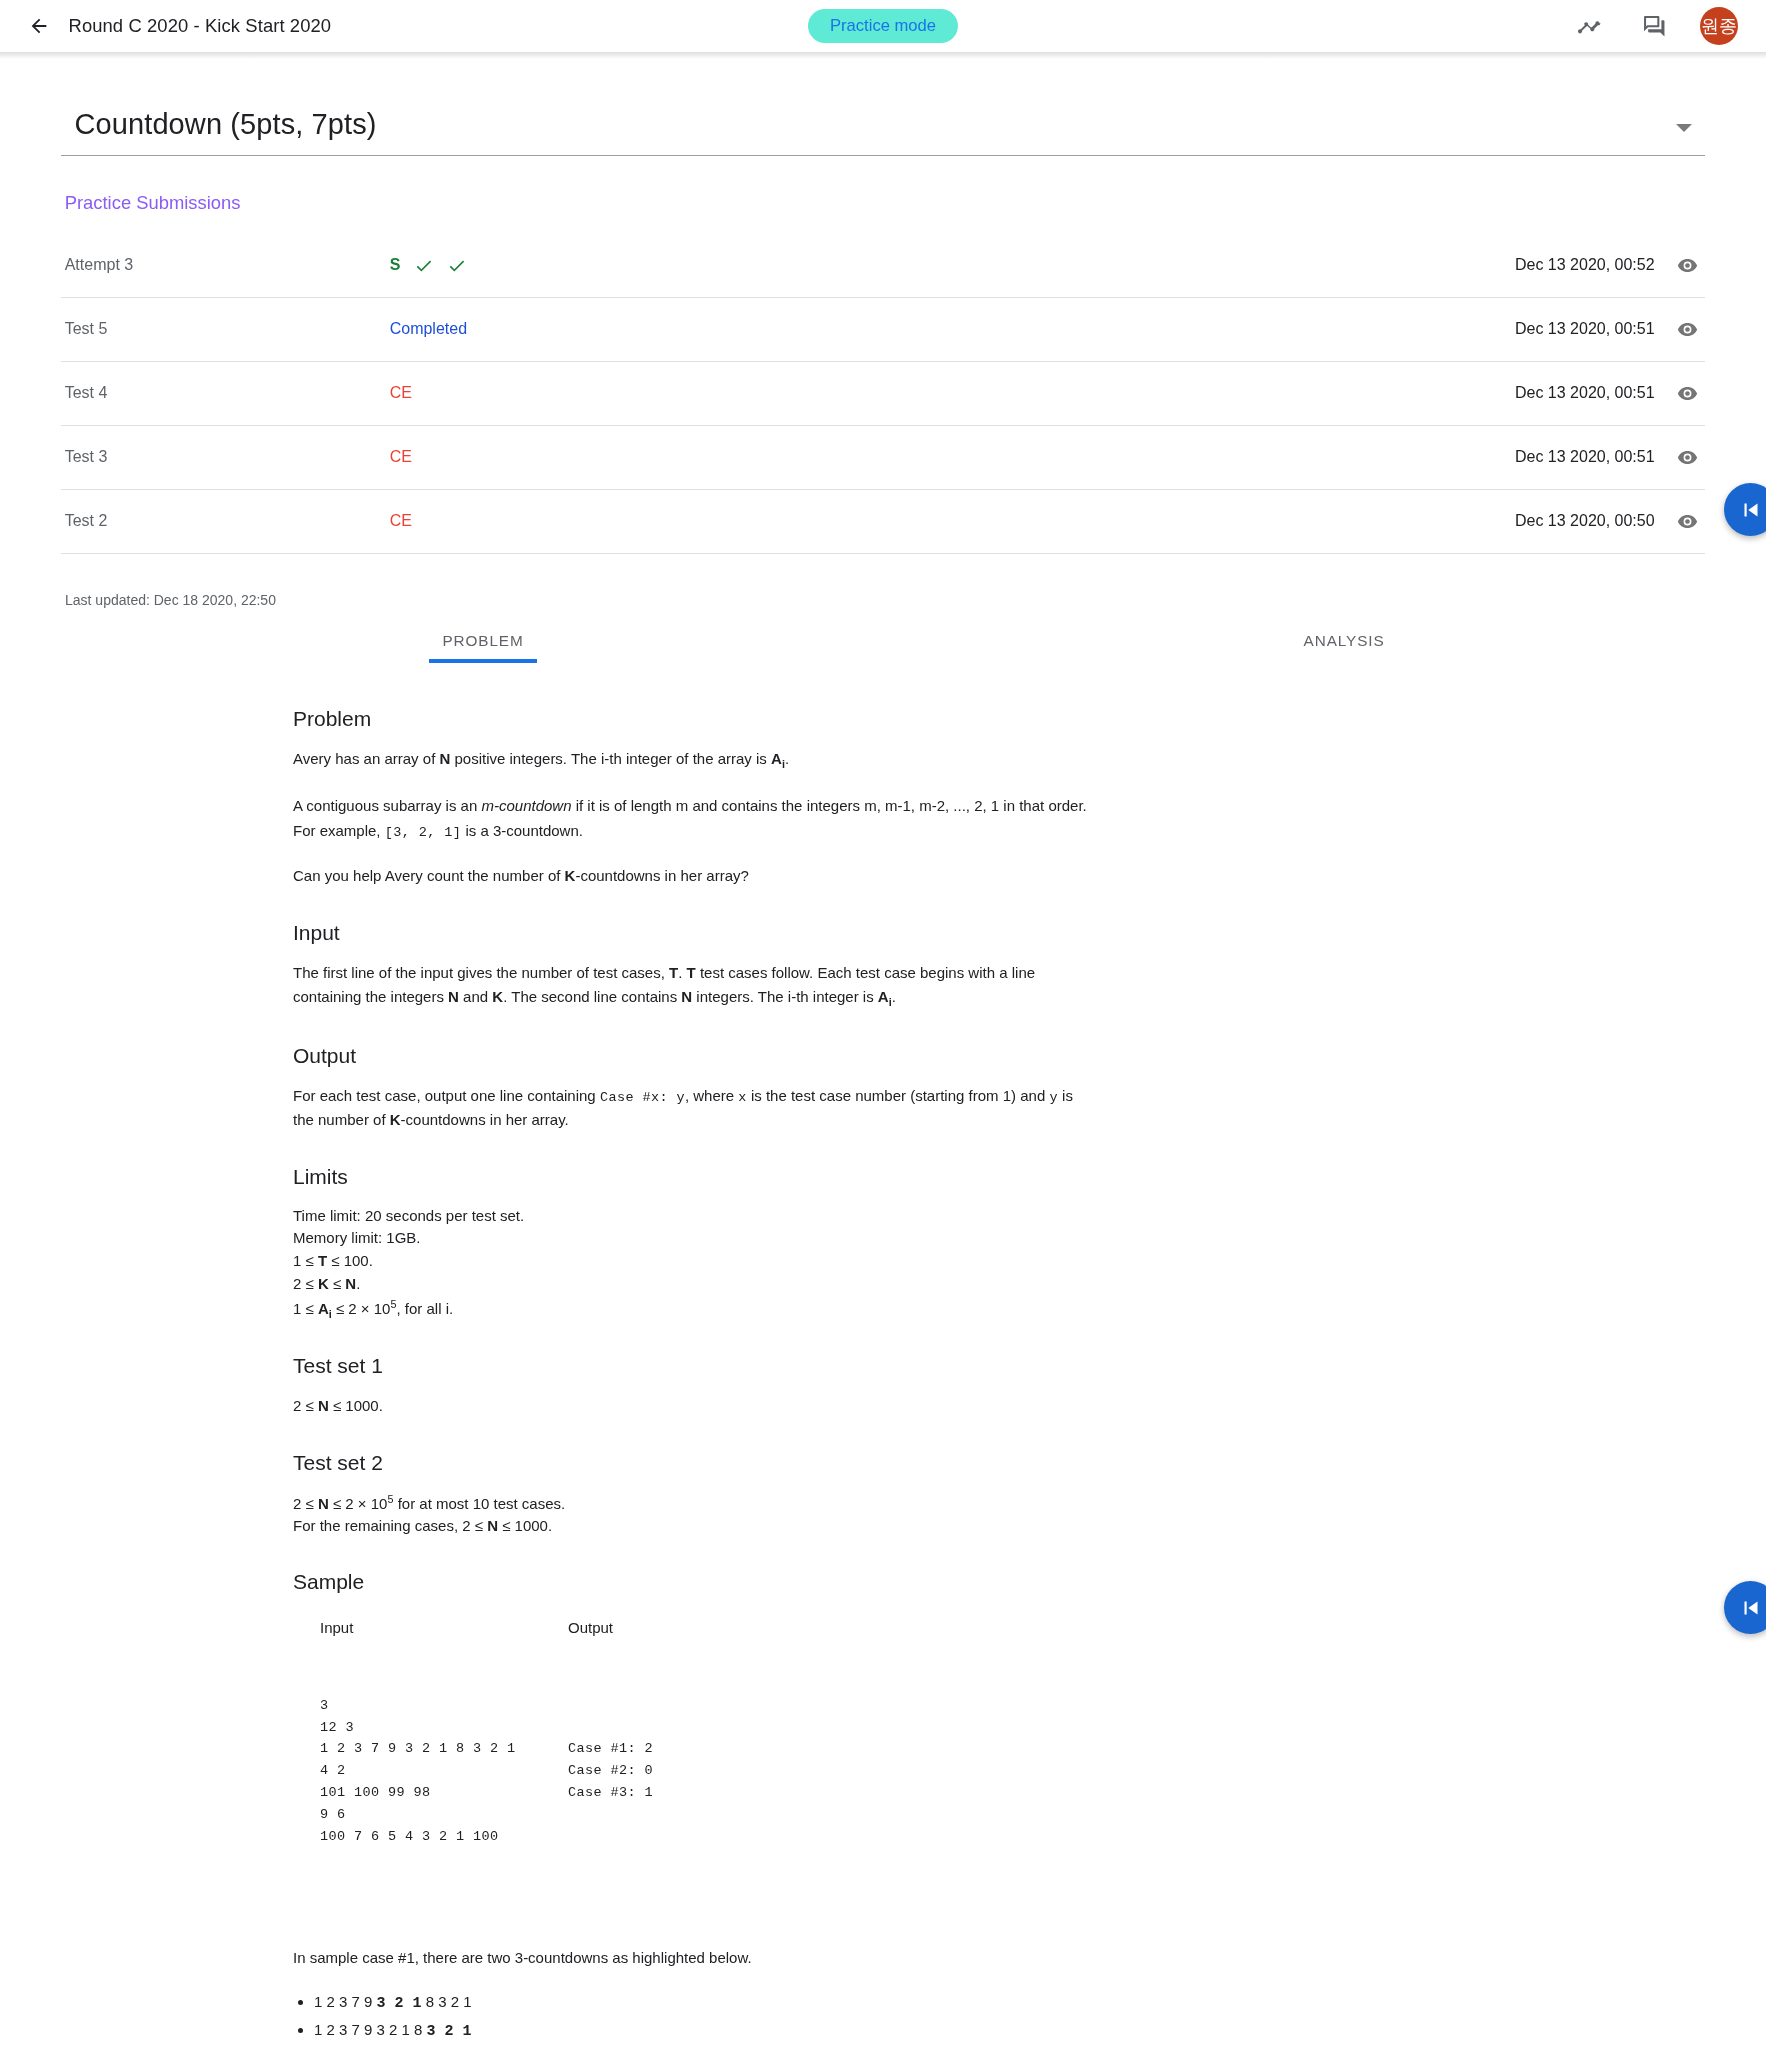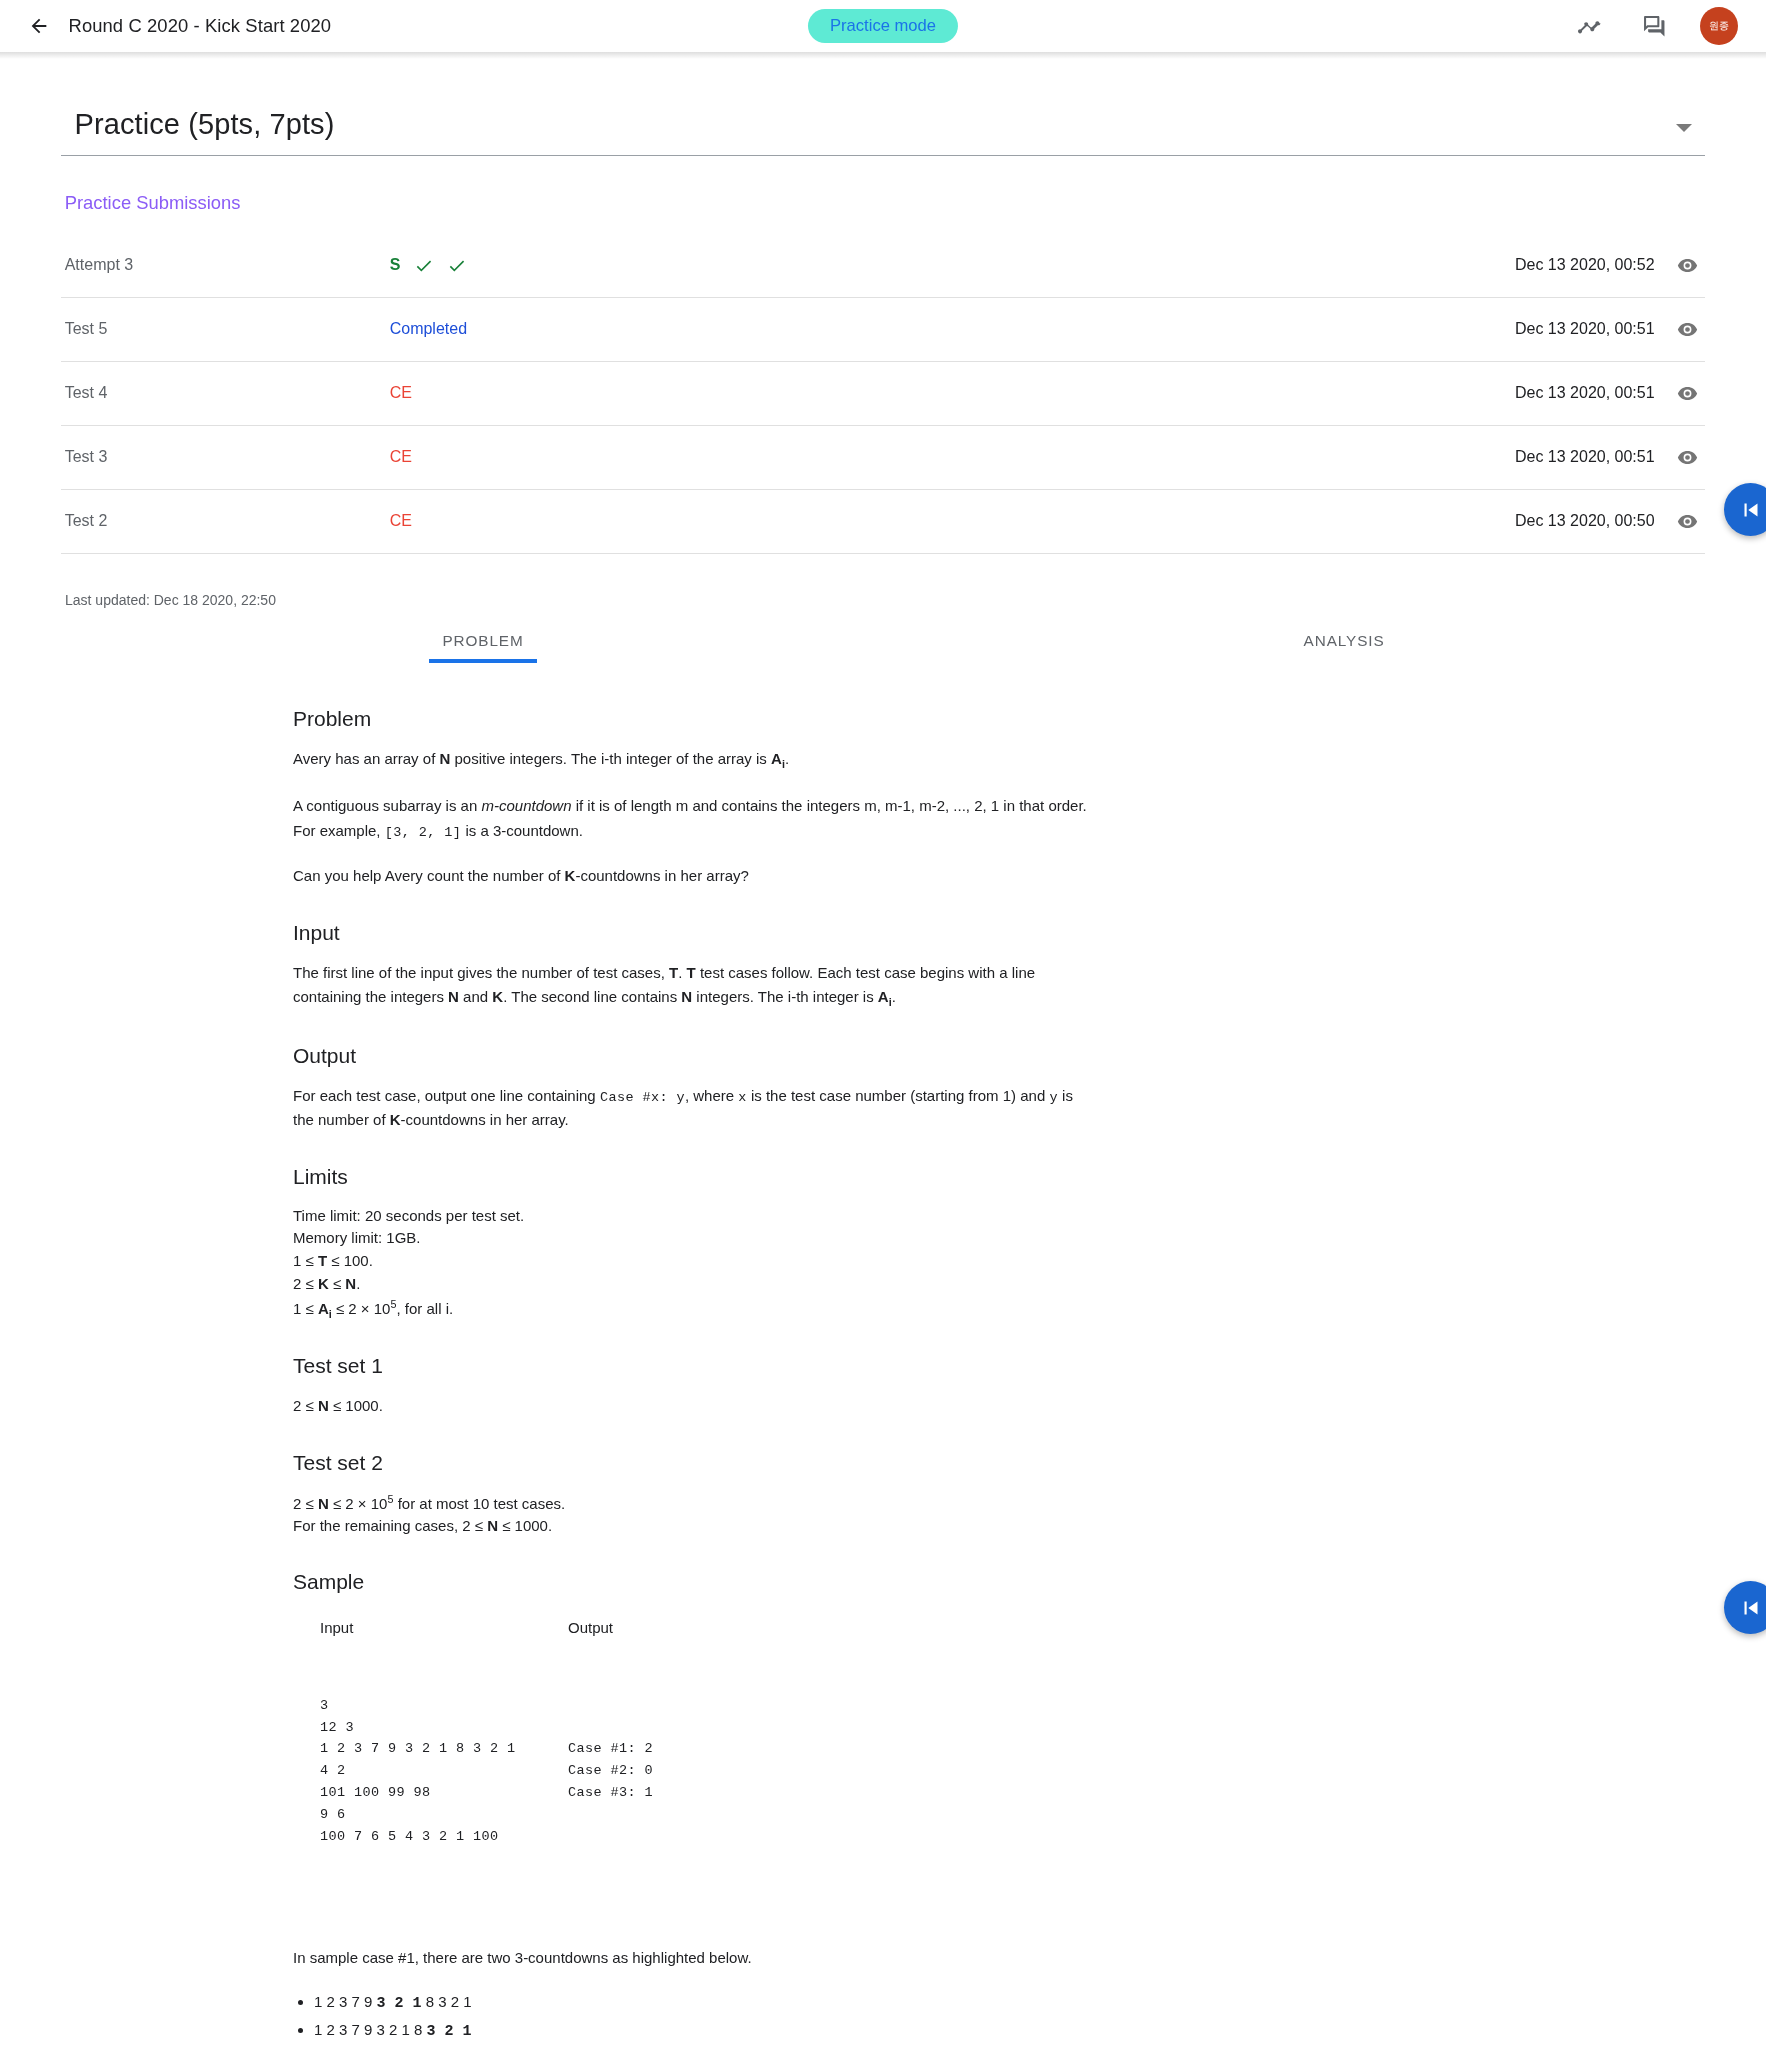--- a/index.html
+++ b/index.html
@@ -63,21 +63,21 @@
     width: 36px; height: 36px;
     display: flex; align-items: center; justify-content: center;
     cursor: pointer;
   }
   .avatar {
     width: 38px; height: 38px;
     border-radius: 50%;
     background: #c5411e;
     color: #ffffff;
     display: flex; align-items: center; justify-content: center;
-    font-size: 10px;
+    font-size: 18px;
     cursor: pointer;
     user-select: none;
   }
   .appbar-shadow {
     height: 7.4px;
     width: 100%;
     background: linear-gradient(to bottom, rgba(0,0,0,0.13), rgba(0,0,0,0));
   }
 
   
@@ -297,21 +297,21 @@
         <path d="M15 4v7H5.17l-.59.59-.58.58V4h11m1-2H3c-.55 0-1 .45-1 1v14l4-4h10c.55 0 1-.45 1-1V3c0-.55-.45-1-1-1zm5 4h-2v9H6v2c0 .55.45 1 1 1h11l4 4V7c0-.55-.45-1-1-1z" fill="#5f6368"></path>
       </svg>
     </div>
     <div class="avatar">원종</div>
   </div>
 </div>
 <div class="appbar-shadow"></div>
 
 <div class="titlewrap">
   <div class="titlerow">
-    <div class="problem-title">Practice (5pts, 7pts)</div>
+    <div class="problem-title">Countdown (5pts, 7pts)</div>
     <div class="caret"></div>
   </div>
 </div>
 
 <div class="subs">
   <div class="subs-heading">Practice Submissions</div>
 
   <div class="sub-row">
     <div class="sub-name">Attempt 3</div>
     <div class="sub-status">

